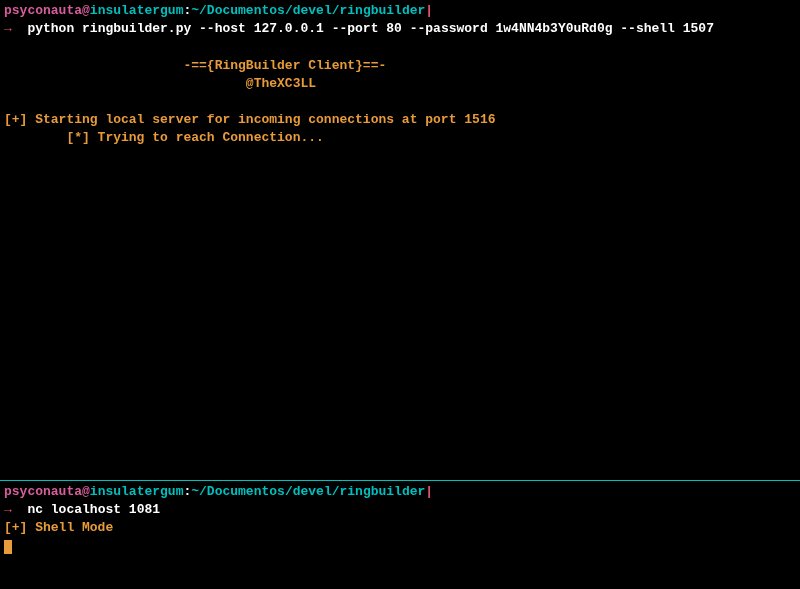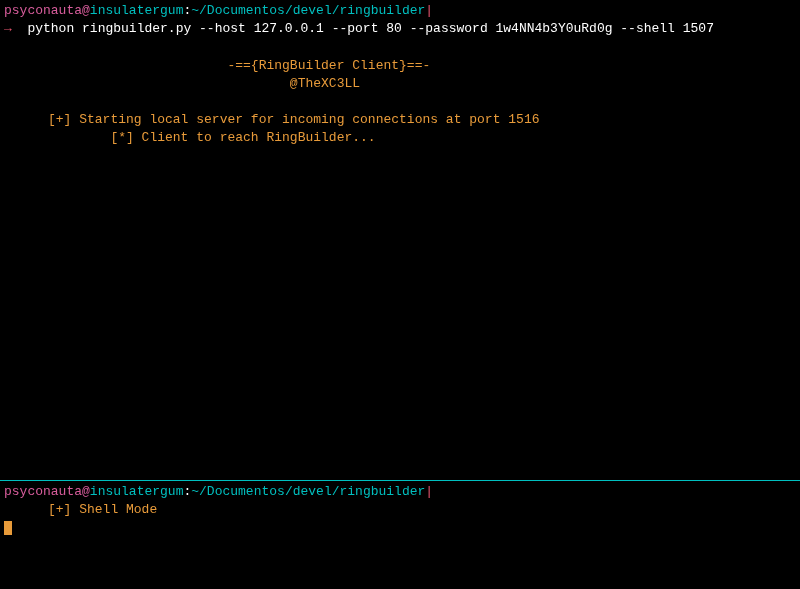--- a/index.html
+++ b/index.html
@@ -23,49 +23,51 @@
     .pane-top {
       height: 481px;
       border-bottom: 1px solid #00bfbf;
     }
     .pane-bottom {
       height: 108px;
     }
     .line {
       white-space: pre;
       min-height: 18px;
+      font-weight: bold;
     }
     .user { color: #d85d9c; }
     .at { color: #d85d9c; }
     .host { color: #00bfbf; }
     .colon { color: #fff; }
     .path { color: #00bfbf; }
     .pipe { color: #e8556f; }
     .arrow { color: #e8556f; }
     .cmd { color: #fff; }
-    .orange { color: #e89b3a; margin-left: 44px; }
+    .orange { color: #e89b3a; }
     .cursor {
       display: inline-block;
       width: 8px;
       height: 14px;
       background: #e89b3a;
       vertical-align: text-bottom;
     }
   </style>
 </head>
 <body>
 
 <div class="pane pane-top">
   <div class="line"><span class="user">psyconauta</span><span class="at">@</span><span class="host">insulatergum</span><span class="colon">:</span><span class="path">~/Documentos/devel/ringbuilder</span><span class="pipe">|</span></div>
   <div class="line"><span class="arrow">→</span><span class="cmd">  python ringbuilder.py --host 127.0.0.1 --port 80 --password 1w4NN4b3Y0uRd0g --shell 1507</span></div>
   <div class="line"> </div>
   <div class="line orange">                       -=={RingBuilder Client}==-</div>
   <div class="line orange">                               @TheXC3LL</div>
   <div class="line"> </div>
   <div class="line orange">[+] Starting local server for incoming connections at port 1516</div>
-  <div class="line orange">        [*] Client to reach RingBuilder...</div>
+  <div class="line orange">        [*] Trying to reach Connection...</div>
 </div>
 
 <div class="pane pane-bottom">
   <div class="line"><span class="user">psyconauta</span><span class="at">@</span><span class="host">insulatergum</span><span class="colon">:</span><span class="path">~/Documentos/devel/ringbuilder</span><span class="pipe">|</span></div>
+  <div class="line"><span class="arrow">→</span><span class="cmd">  nc localhost 1081</span></div>
   <div class="line orange">[+] Shell Mode</div>
   <div class="line"><span class="cursor"></span></div>
 </div>
 
 </body></html>

